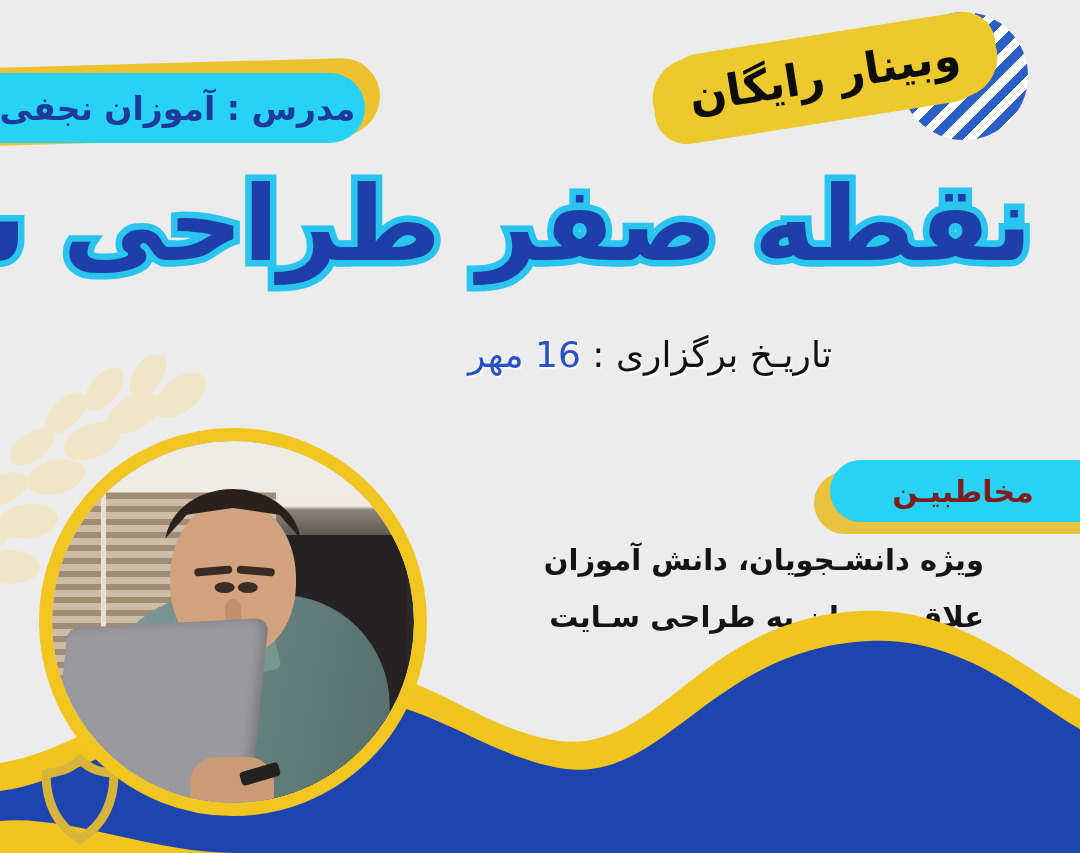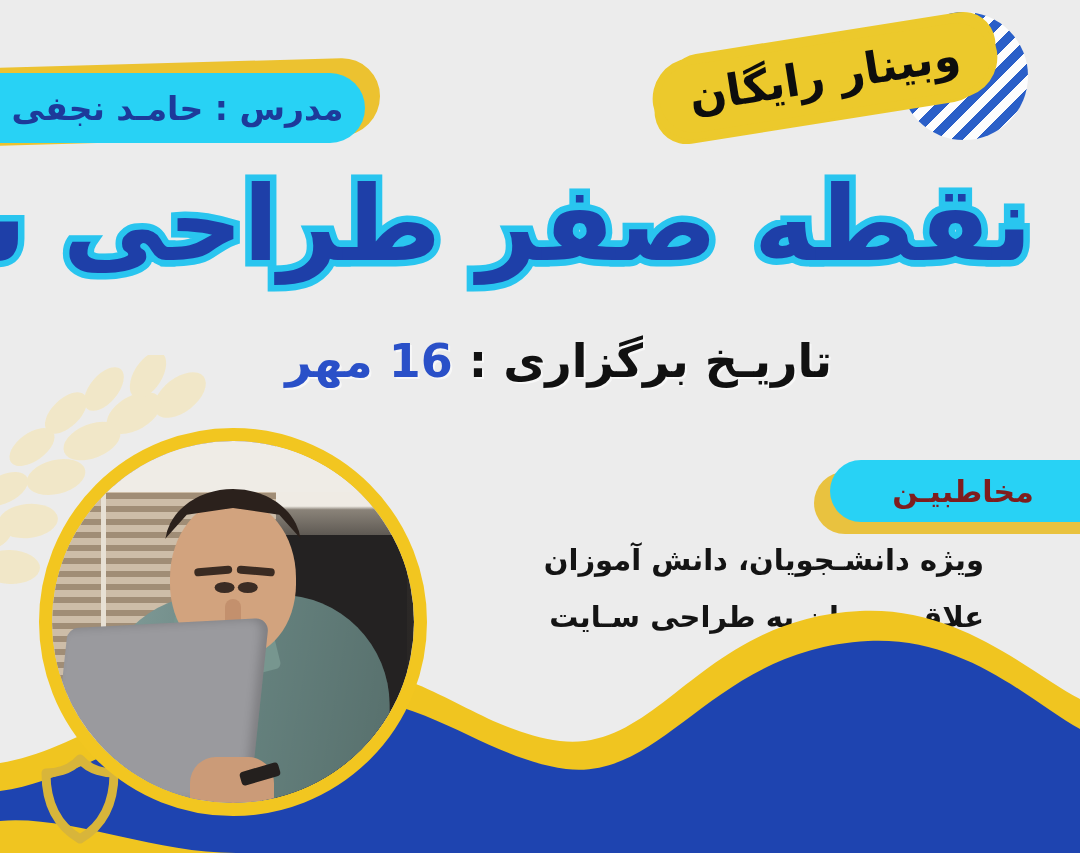--- a/index.html
+++ b/index.html
@@ -117,22 +117,22 @@
     -webkit-text-stroke: 13px #29c5ef;
     paint-order: stroke fill;
     text-align: right;
   }
 
   
   .date-line {
     position: absolute;
     right: 248px;
     top: 334px;
-    font-size: 46px;
-    font-weight: 700;
+    font-size: 36px;
+    font-weight: 400;
     color: #111111;
     white-space: nowrap;
     text-shadow: 2px 2px 0 rgba(255,255,255,.6);
   }
   .time-line {
     position: absolute;
     right: 348px;
     top: 412px;
     font-size: 41px;
     font-weight: 700;
@@ -451,21 +451,21 @@
     </g>
   </svg>
 
   <div class="striped-circle"></div>
 
   <div class="free-badge">وبینار رایگان</div>
 
   <div class="instructor-wrap">
     <div class="instructor-shadow"></div>
     <div class="instructor-banner">
-      <span class="instructor-text">مدرس : حامـد نجفی</span>
+      <span class="instructor-text">مدرس : آموزان نجفی</span>
     </div>
   </div>
 
   <div class="main-title">نقطه صفر طراحی سایت</div>
 
   <div class="date-line">
     <span>تاریـخ برگزاری :</span>
     <span class="accent-blue">16 مهر</span>
   </div>
 

